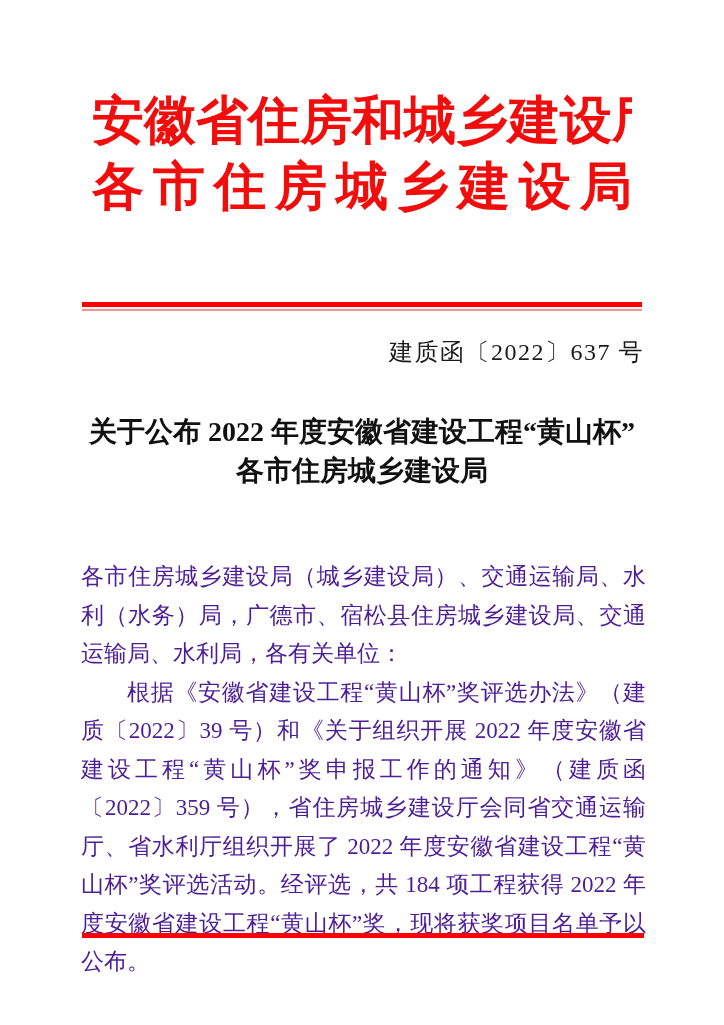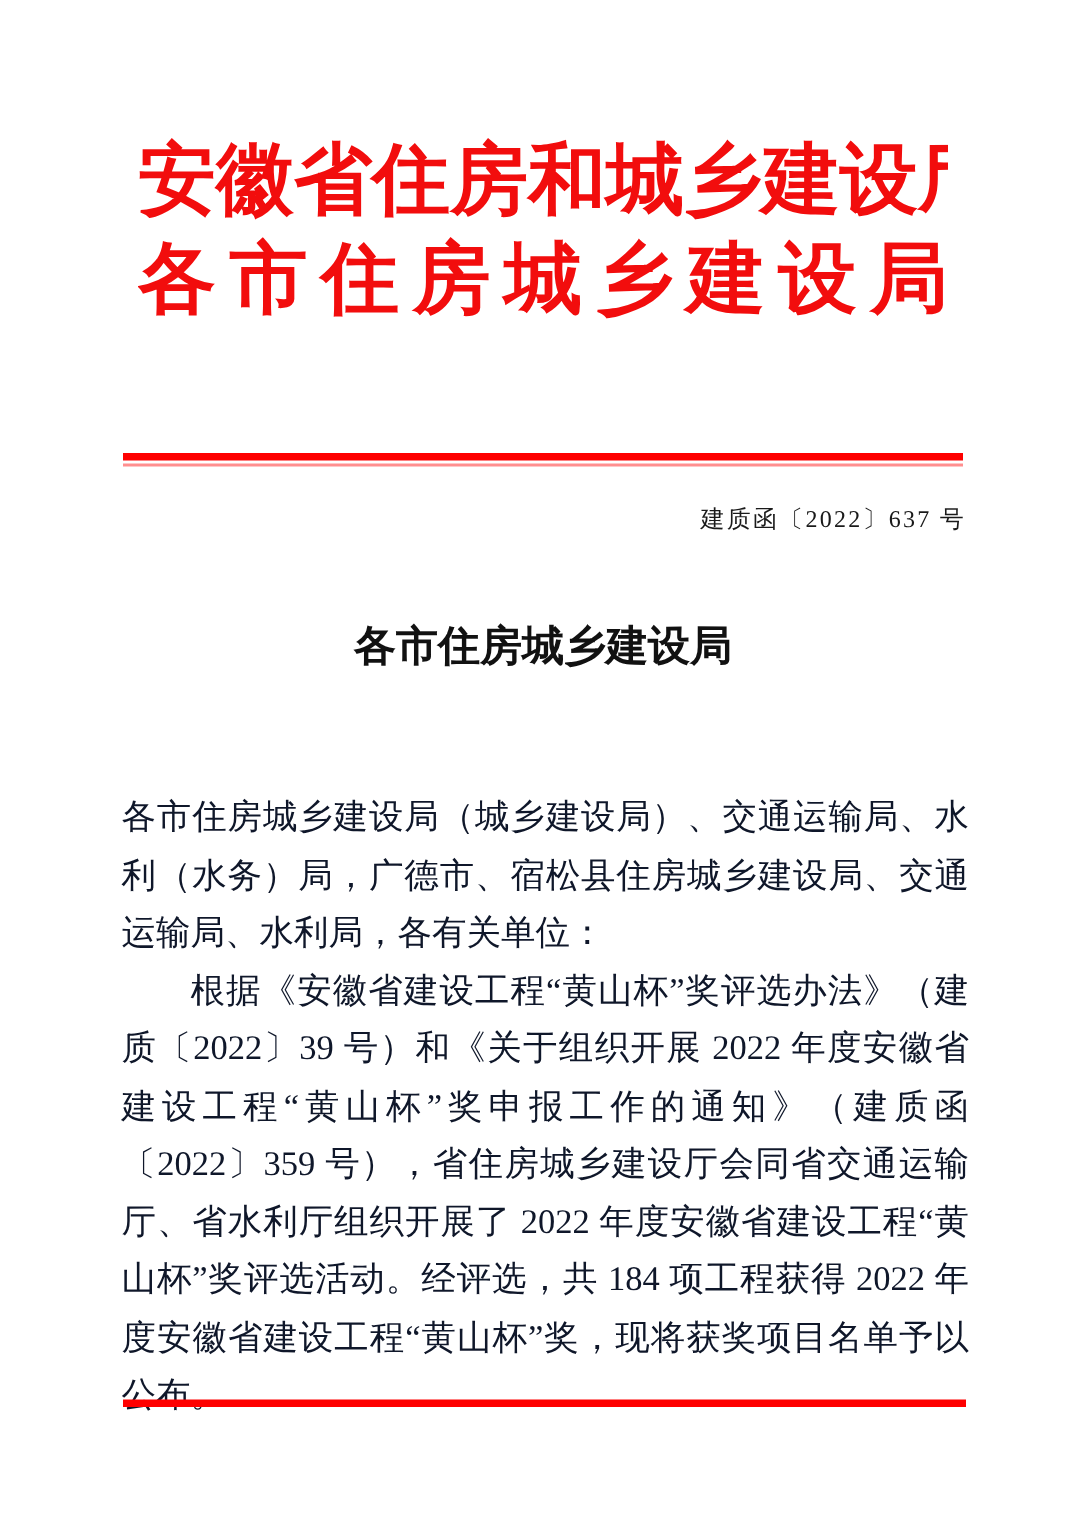--- a/index.html
+++ b/index.html
@@ -38,48 +38,48 @@
     left: 82px;
     width: 560px;
   }
   .divider-top .rule-thick { height: 5px; background: #fe0000; }
   .divider-top .rule-thin  { height: 2px; background: #ff8f8f; margin-top: 2px; }
   
   .doc-number {
     position: absolute;
     top: 336px;
     right: 80px;
-    font-size: 16px;
+    font-size: 24px;
     letter-spacing: 1.5px;
     color: #1a1a1a;
     text-align: right;
   }
   
   .title {
     position: absolute;
     top: 412px;
     left: 0;
     width: 724px;
     text-align: center;
     font-size: 28px;
     font-weight: 700;
     line-height: 39px;
     color: #111111;
   }
   .title-line { display: block; }
   
   .body-text {
     position: absolute;
-    top: 526px;
+    top: 558px;
     left: 81px;
     width: 565px;
     font-size: 23px;
     line-height: 38.5px;
     text-align: justify;
-    color: #0f172a;
+    color: #4c1d95;
   }
   .para { margin: 0; }
   .para-indent { text-indent: 2em; }
   
   .divider-bottom {
     position: absolute;
     top: 933px;
     left: 82px;
     width: 562px;
     height: 5px;
@@ -97,20 +97,21 @@
   </header>
 
   <div class="divider-top">
     <div class="rule-thick"></div>
     <div class="rule-thin"></div>
   </div>
 
   <div class="doc-number">建质函〔2022〕637 号</div>
 
   <h1 class="title">
+    <span class="title-line">关于公布 2022 年度安徽省建设工程“黄山杯”</span>
     <span class="title-line">各市住房城乡建设局</span>
   </h1>
 
   <main class="body-text">
     <p class="para">各市住房城乡建设局（城乡建设局）、交通运输局、水利（水务）局，广德市、宿松县住房城乡建设局、交通运输局、水利局，各有关单位：</p>
     <p class="para para-indent">根据《安徽省建设工程“黄山杯”奖评选办法》（建质〔2022〕39 号）和《关于组织开展 2022 年度安徽省建设工程“黄山杯”奖申报工作的通知》（建质函〔2022〕359 号），省住房城乡建设厅会同省交通运输厅、省水利厅组织开展了 2022 年度安徽省建设工程“黄山杯”奖评选活动。经评选，共 184 项工程获得 2022 年度安徽省建设工程“黄山杯”奖，现将获奖项目名单予以公布。</p>
   </main>
 
   <div class="divider-bottom"></div>
 

